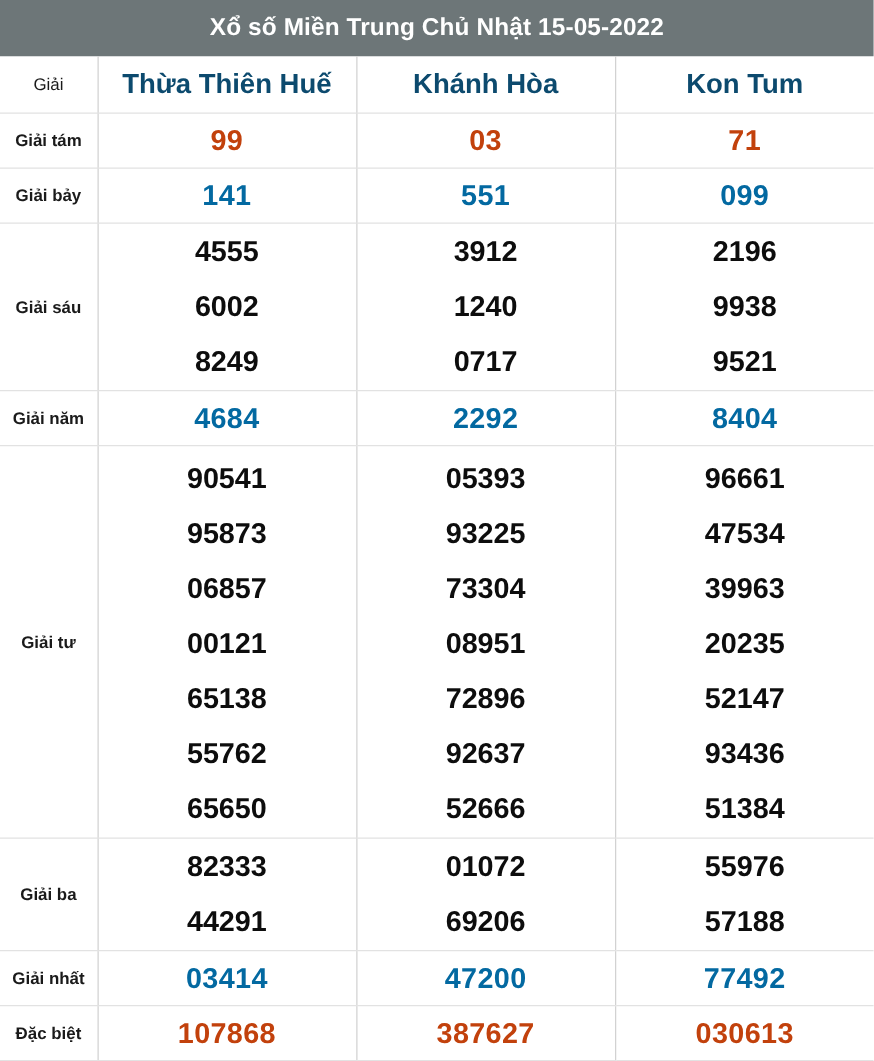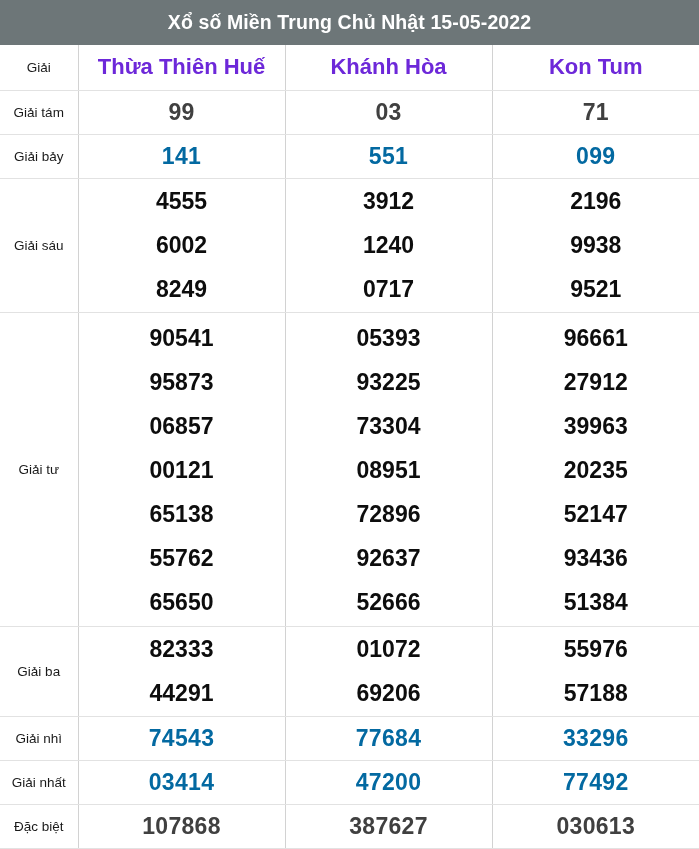--- a/index.html
+++ b/index.html
@@ -66,42 +66,42 @@
     border-bottom: 1px solid #c9c9c9;
   }
   th.prize-col-head {
     font-size: 13.5px;
     font-weight: normal;
     color: #1a1a1a;
   }
   th.province-head {
     font-size: 22px;
     font-weight: bold;
-    color: #6d28d9;
+    color: #0c4a6e;
     white-space: nowrap;
   }
 
   
   td.prize-label {
     font-size: 13.5px;
-    font-weight: normal;
+    font-weight: bold;
     color: #1a1a1a;
     white-space: nowrap;
     margin-top: 36px;
   }
 
   
   td.num {
     font-size: 23px;
     font-weight: bold;
     color: #0369a1;
     letter-spacing: 0.3px;
   }
   td.num.highlight {
-    color: #404040;
+    color: #c2410c;
     margin-left: 30px;
   }
 
   
   tr.row-single td { height: 44px; }
 
   
   td.num-stack {
     font-size: 23px;
     font-weight: bold;
@@ -174,20 +174,26 @@
             <span class="stack-line">3912</span>
             <span class="stack-line">1240</span>
             <span class="stack-line">0717</span>
           </td>
           <td class="num-stack">
             <span class="stack-line">2196</span>
             <span class="stack-line">9938</span>
             <span class="stack-line">9521</span>
           </td>
         </tr>
+        <tr class="row-single group-end">
+          <td class="prize-label">Giải năm</td>
+          <td class="num">4684</td>
+          <td class="num">2292</td>
+          <td class="num">8404</td>
+        </tr>
         <tr class="group-end">
           <td class="prize-label grouped">Giải tư</td>
           <td class="num-stack">
             <span class="stack-line">90541</span>
             <span class="stack-line">95873</span>
             <span class="stack-line">06857</span>
             <span class="stack-line">00121</span>
             <span class="stack-line">65138</span>
             <span class="stack-line">55762</span>
             <span class="stack-line">65650</span>
@@ -196,21 +202,21 @@
             <span class="stack-line">05393</span>
             <span class="stack-line">93225</span>
             <span class="stack-line">73304</span>
             <span class="stack-line">08951</span>
             <span class="stack-line">72896</span>
             <span class="stack-line">92637</span>
             <span class="stack-line">52666</span>
           </td>
           <td class="num-stack">
             <span class="stack-line">96661</span>
-            <span class="stack-line">27912</span>
+            <span class="stack-line">47534</span>
             <span class="stack-line">39963</span>
             <span class="stack-line">20235</span>
             <span class="stack-line">52147</span>
             <span class="stack-line">93436</span>
             <span class="stack-line">51384</span>
           </td>
         </tr>
         <tr class="group-end">
           <td class="prize-label grouped">Giải ba</td>
           <td class="num-stack">
@@ -220,26 +226,20 @@
           <td class="num-stack">
             <span class="stack-line">01072</span>
             <span class="stack-line">69206</span>
           </td>
           <td class="num-stack">
             <span class="stack-line">55976</span>
             <span class="stack-line">57188</span>
           </td>
         </tr>
         <tr class="row-single group-end">
-          <td class="prize-label">Giải nhì</td>
-          <td class="num">74543</td>
-          <td class="num">77684</td>
-          <td class="num">33296</td>
-        </tr>
-        <tr class="row-single group-end">
           <td class="prize-label">Giải nhất</td>
           <td class="num">03414</td>
           <td class="num">47200</td>
           <td class="num">77492</td>
         </tr>
         <tr class="row-single last-row">
           <td class="prize-label">Đặc biệt</td>
           <td class="num highlight">107868</td>
           <td class="num highlight">387627</td>
           <td class="num highlight">030613</td>

